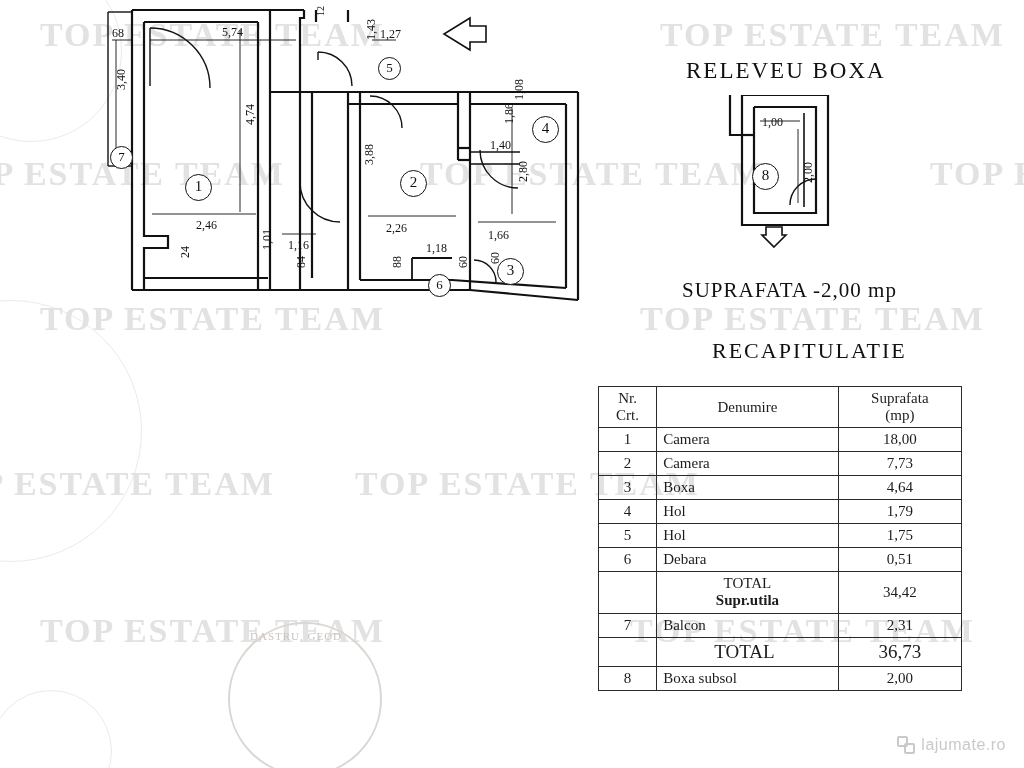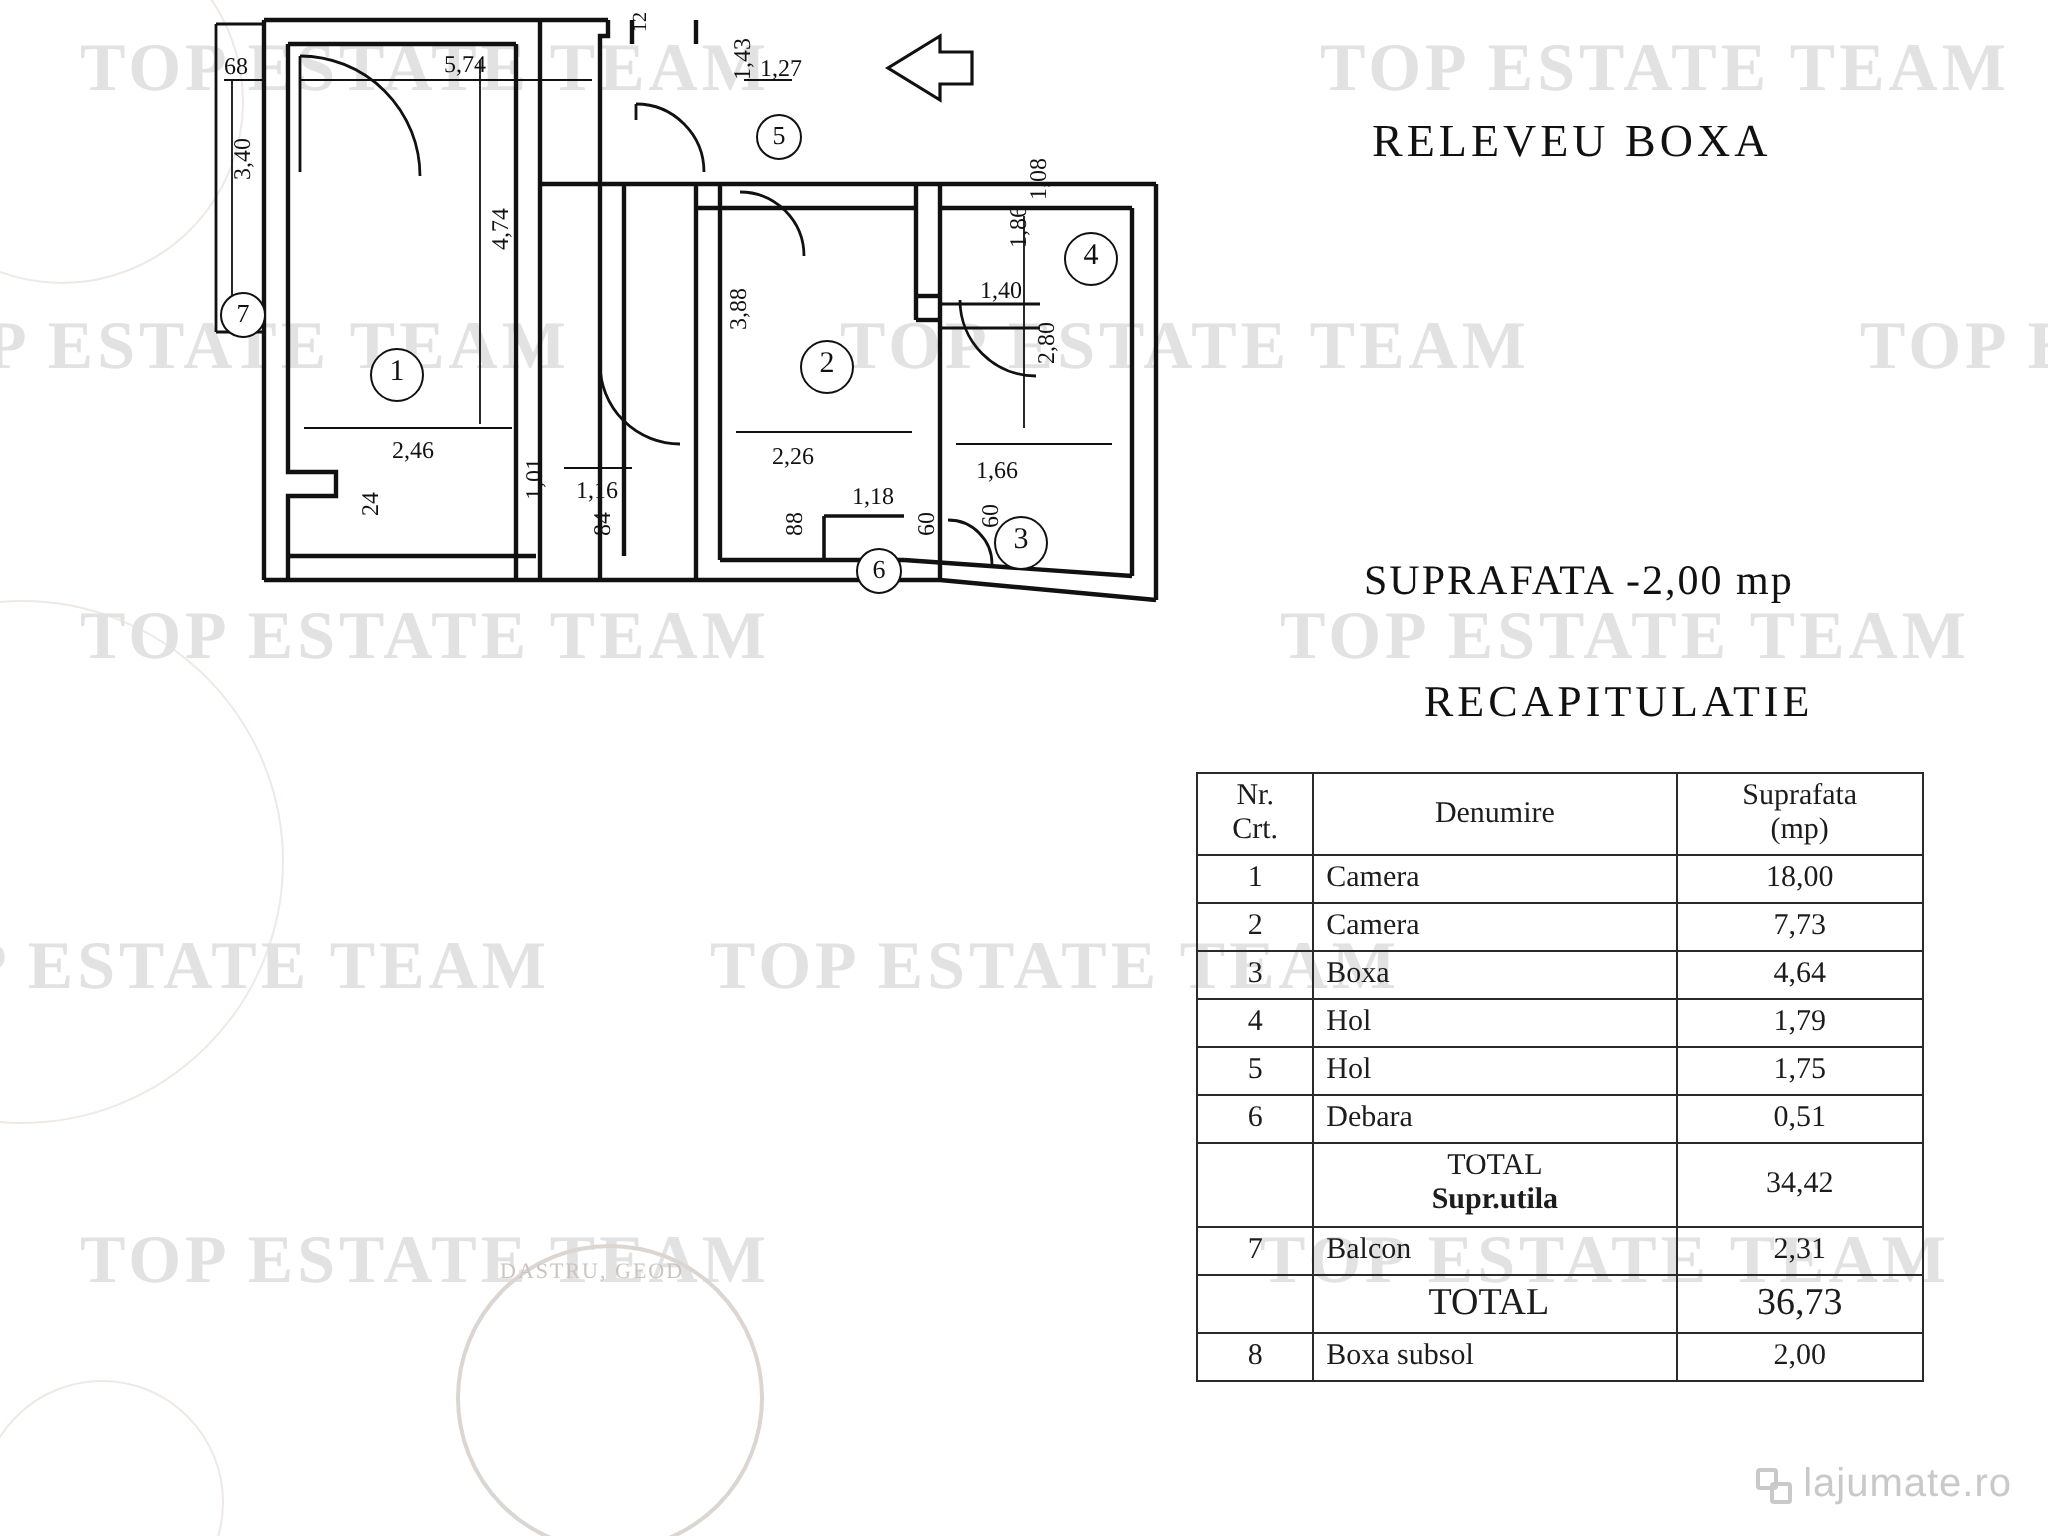--- a/index.html
+++ b/index.html
@@ -28,21 +28,21 @@
     user-select: none;
     pointer-events: none;
   }
   .wm-row { font-size: 34px; }
 
   .wm-logo {
     position: absolute;
     right: 18px;
     bottom: 14px;
     color: #c9c9c9;
-    font-size: 20px;
+    font-size: 16px;
     font-family: "Liberation Sans", sans-serif;
     letter-spacing: 0.5px;
     display: flex;
     align-items: center;
     gap: 6px;
     pointer-events: none;
     user-select: none;
   }
   .wm-logo .mark {
     display: inline-block;
@@ -299,20 +299,44 @@
     <div class="roomnum" style="left:400px; top:170px;">2</div>
     <div class="roomnum" style="left:497px; top:258px;">3</div>
     <div class="roomnum" style="left:532px; top:116px;">4</div>
     <div class="roomnum small" style="left:378px; top:57px;">5</div>
     <div class="roomnum small" style="left:428px; top:274px;">6</div>
     <div class="roomnum small" style="left:110px; top:146px;">7</div>
   </div>
 
   <div class="sec-title" style="left:686px; top:58px; font-size:23px;">RELEVEU BOXA</div>
 
+  <div id="boxa">
+    <svg width="190" height="160" viewBox="0 0 190 160">
+      <g stroke="#111" fill="none" stroke-width="2.2">
+        <path d="M42,0 L128,0 L128,130 L42,130 L42,0"></path>
+        <path d="M54,12 L116,12 L116,118 L54,118 L54,12"></path>
+        <path d="M42,40 L30,40 L30,0"></path>
+        <path d="M54,40 L42,40"></path>
+        <path d="M104,18 L104,112" stroke-width="1.6"></path>
+      </g>
+      <g stroke="#111" stroke-width="0.9" fill="none">
+        <path d="M60,26 L100,26"></path>
+        <path d="M98,34 L98,108"></path>
+      </g>
+      <g stroke="#111" fill="none" stroke-width="1.4">
+        <path d="M116,84 A26,26 0 0 0 90,110"></path>
+      </g>
+      <g fill="#fff" stroke="#111" stroke-width="1.6">
+        <path d="M74,152 L86,140 L82,140 L82,132 L66,132 L66,140 L62,140 Z"></path>
+      </g>
+    </svg>
+    <div class="lbl dim" style="left:62px; top:20px;">1,00</div>
+    <div class="lbl dim dim-v" style="left:101px; top:88px; transform:rotate(-90deg); transform-origin:0 0;">2,00</div>
+    <div class="roomnum" style="left:52px; top:68px;">8</div>
+  </div>
 
   <div class="sec-title" style="left:682px; top:278px; font-size:21px; letter-spacing:1px;">SUPRAFATA -2,00 mp</div>
 
   <div class="sec-title" style="left:712px; top:338px; font-size:22px;">RECAPITULATIE</div>
 
   <table id="recap-table">
     <thead>
       <tr>
         <th class="c-nr">
           <div>Nr.</div>

